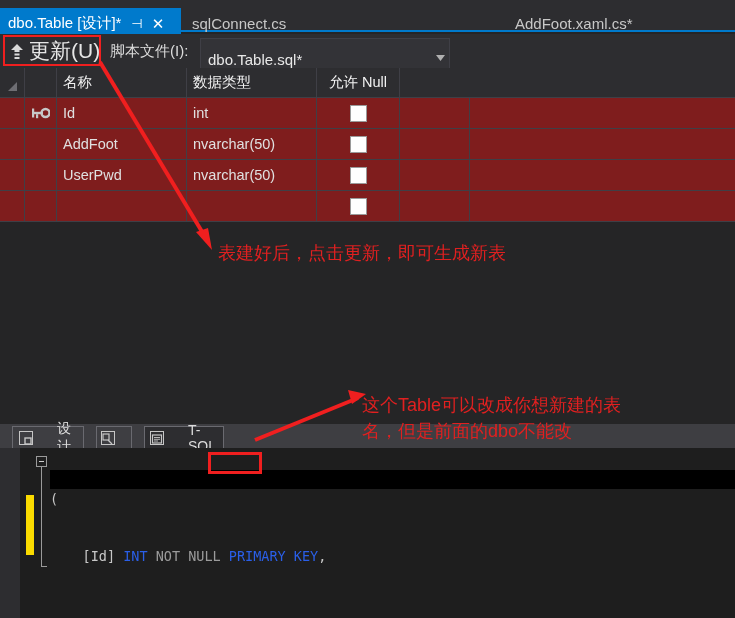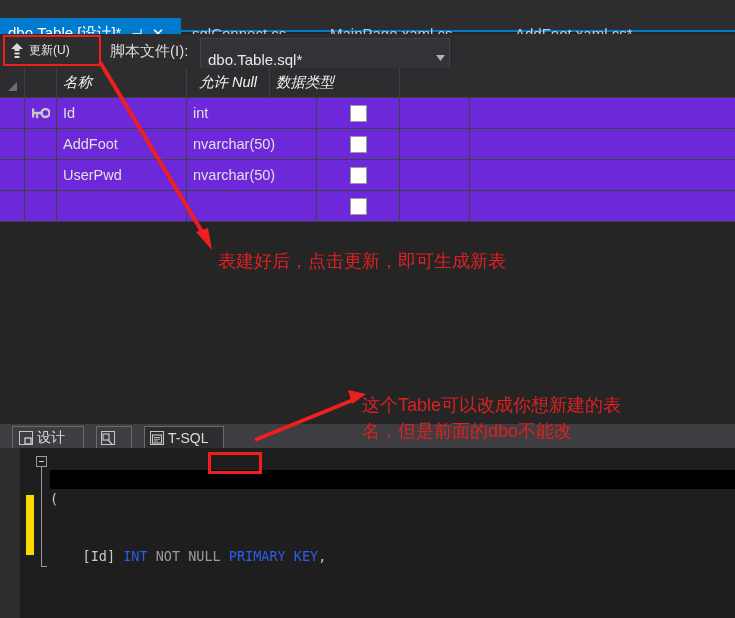--- a/index.html
+++ b/index.html
@@ -26,21 +26,21 @@
     position: absolute;
     left: 0; top: 0;
     width: 735px;
     height: 32px;
     background: #2d2d30;
     border-bottom: 2px solid #007acc;
     box-sizing: border-box;
   }
   .tab {
     position: absolute;
-    top: 18px;
+    top: 8px;
     height: 30px;
     display: flex;
     align-items: center;
     box-sizing: border-box;
     color: #c8c8c8;
     font-size: 15px;
     white-space: nowrap;
   }
   .tab.active {
     background: #007acc;
@@ -74,21 +74,21 @@
   }
   .update-btn {
     position: absolute;
     left: 6px; top: 3px;
     height: 27px;
     display: flex;
     align-items: center;
     padding: 0 8px 0 4px;
     box-sizing: border-box;
     color: #e6e6e6;
-    font-size: 12px;
+    font-size: 21px;
     background: #2d2d30;
   }
   .update-outline {
     position: absolute;
     left: 3px; top: 1px;
     width: 98px; height: 31px;
     border: 2px solid #f01f1f;
     box-sizing: border-box;
     pointer-events: none;
   }
@@ -139,25 +139,24 @@
   .grid-row {
     display: flex;
     width: 735px;
     box-sizing: border-box;
     border-bottom: 1px solid #3f3f46;
   }
   .grid-row.header {
     height: 30px;
     background: #2d2d30;
     color: #f0f0f0;
-    font-style: italic;
   }
   .grid-row.data {
     height: 31px;
-    background: #6d28d9;
+    background: #7f1d1d;
   }
   .gc {
     box-sizing: border-box;
     border-right: 1px solid #3f3f46;
     display: flex;
     align-items: center;
     font-size: 14.5px;
     color: #e0e0e0;
     overflow: hidden;
   }
@@ -204,20 +203,21 @@
     top: 2px;
     height: 22px;
     display: flex;
     align-items: center;
     box-sizing: border-box;
     color: #dcdcdc;
     font-size: 14px;
     background: #3e3e42;
     border: 1px solid #6a6a70;
     border-bottom: none;
+    gap: 20px;
   }
   .btab.active { background: #2d2d30; }
   .btab .lbl { margin-left: 4px; }
   .sm-icon {
     width: 14px; height: 14px;
     border: 1px solid #c6c6c6;
     box-sizing: border-box;
     position: relative;
     flex: none;
   }
@@ -303,43 +303,40 @@
     pointer-events: none;
   }
   .anno-text {
     position: absolute;
     color: #e02020;
     font-size: 18px;
     font-family: "Liberation Sans", sans-serif;
     white-space: pre;
     line-height: 26px;
   }
-  .anno1 { left: 218px; top: 240px; margin-top: 8px; }
+  .anno1 { left: 218px; top: 240px; }
   .anno2 { left: 362px; top: 392px; }
 </style>
 </head>
 <body>
 
 <div id="app">
 
   <div class="tabstrip">
 
     <div class="tab active" style="left:0; width:181px;">
       <span class="tab-title">dbo.Table [设计]*</span>
       <span class="tab-pin">⊣</span>
       <span class="tab-close">✕</span>
     </div>
 
     <div class="tab" style="left:192px;">
       <span class="tab-title">sqlConnect.cs</span>
     </div>
 
-    <div class="tab" style="left:330px;">
-      <span class="tab-title">MainPage.xaml.cs</span>
-    </div>
 
     <div class="tab" style="left:515px;">
       <span class="tab-title">AddFoot.xaml.cs*</span>
     </div>
   </div>
 
   <div class="toolbar">
 
     <div class="update-btn">
       <span class="up-arrow-icon">
@@ -366,22 +363,22 @@
   </div>
 
   <div class="grid">
 
     <div class="grid-row header">
       <div class="gc c-sel">
         <div class="corner-tri"></div>
       </div>
       <div class="gc c-key"></div>
       <div class="gc c-name">名称</div>
+      <div class="gc c-type">数据类型</div>
       <div class="gc c-null">允许 Null</div>
-      <div class="gc c-type">数据类型</div>
       <div class="gc c-rest"></div>
     </div>
 
     <div class="grid-row data">
       <div class="gc c-sel"></div>
       <div class="gc c-key">
         <svg width="19" height="12" viewBox="0 0 19 12">
           <circle cx="14.5" cy="6" r="4" fill="none" stroke="#c7c7c7" stroke-width="2.4"></circle>
           <rect x="1" y="4.8" width="11" height="2.4" fill="#c7c7c7"></rect>
           <rect x="1" y="1.5" width="2.2" height="9" fill="#c7c7c7"></rect>

